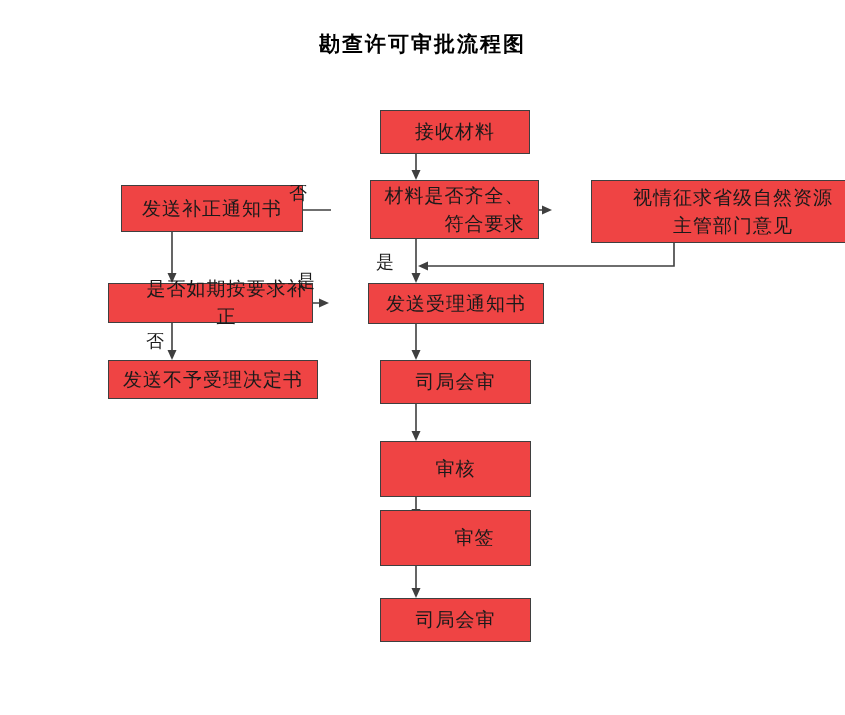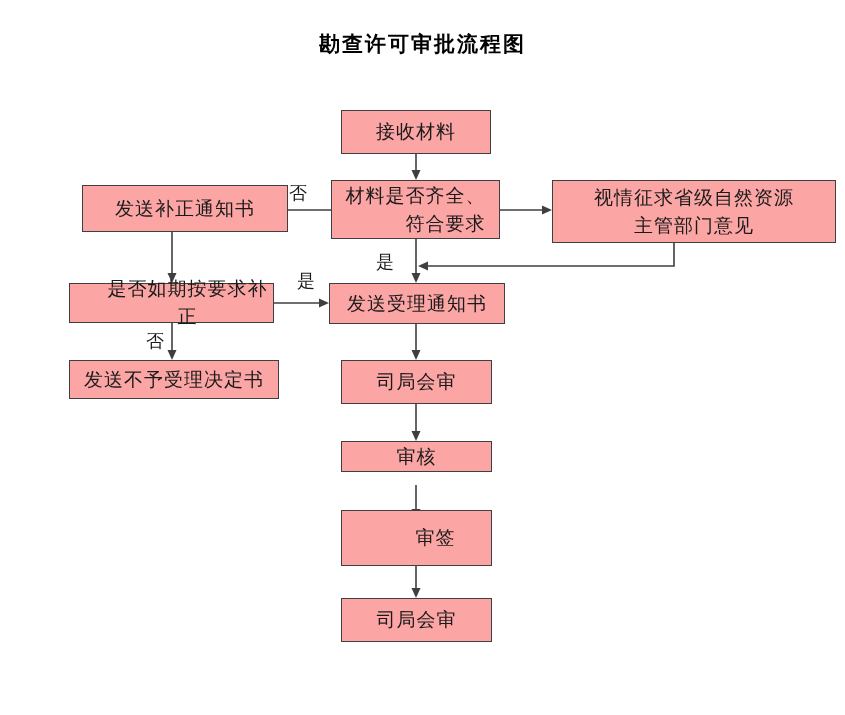--- a/index.html
+++ b/index.html
@@ -33,32 +33,33 @@
     font-weight: 700;
     color: #000000;
     letter-spacing: 2px;
     font-family: "Liberation Serif", "DejaVu Serif", serif;
   }
 
   .node {
     position: absolute;
     box-sizing: border-box;
     border: 1.4px solid #3f3f3f;
-    background: #fca5a5;
+    background: #ef4444;
     color: #1a1a1a;
     display: flex;
     align-items: center;
     justify-content: center;
     text-align: center;
     font-size: 19px;
     line-height: 1.45;
     letter-spacing: 1px;
     white-space: pre-line;
     font-family: "Liberation Serif", "DejaVu Serif", serif;
     z-index: 3;
+    margin-left: 39px;
   }
 
   .edge-label {
     position: absolute;
     font-size: 18px;
     color: #1a1a1a;
     letter-spacing: 1px;
     font-family: "Liberation Serif", "DejaVu Serif", serif;
     z-index: 4;
     background: transparent;
@@ -140,28 +141,28 @@
   <g>
     <line x1="416" y1="563" x2="416" y2="590"></line>
     <polygon class="arrowhead" points="416,598 411.5,588 420.5,588"></polygon>
   </g>
 </svg>
 
 <div id="nodes-layer">
     <div class="node" style="left: 341px; top: 110px; width: 150px; height: 44px;">接收材料</div>
     <div class="node" style="left: 331px; top: 180px; width: 169px; height: 59px; text-align: right;">材料是否齐全、
 符合要求</div>
-    <div class="node" style="left: 82px; top: 185px; width: 206px; height: 47px;">发送补正通知书</div>
+    <div class="node" style="left: 82px; top: 185px; width: 182px; height: 47px;">发送补正通知书</div>
     <div class="node" style="left: 552px; top: 180px; width: 284px; height: 63px;">视情征求省级自然资源
 主管部门意见</div>
     <div class="node" style="left: 69px; top: 283px; width: 205px; height: 40px; padding-left: 32px;">是否如期按要求补正</div>
     <div class="node" style="left: 329px; top: 283px; width: 176px; height: 41px;">发送受理通知书</div>
     <div class="node" style="left: 69px; top: 360px; width: 210px; height: 39px;">发送不予受理决定书</div>
     <div class="node" style="left: 341px; top: 360px; width: 151px; height: 44px;">司局会审</div>
-    <div class="node" style="left: 341px; top: 441px; width: 151px; height: 31px;">审核</div>
+    <div class="node" style="left: 341px; top: 441px; width: 151px; height: 56px;">审核</div>
     <div class="node" style="left: 341px; top: 510px; width: 151px; height: 56px; padding-left: 38px;">审签</div>
     <div class="node" style="left: 341px; top: 598px; width: 151px; height: 44px;">司局会审</div>
   </div>
 <div id="labels-layer">
     <div class="edge-label" style="left: 289px; top: 181px;">否</div>
     <div class="edge-label" style="left: 376px; top: 250px;">是</div>
     <div class="edge-label" style="left: 297px; top: 269px;">是</div>
     <div class="edge-label" style="left: 146px; top: 329px;">否</div>
   </div>
 

